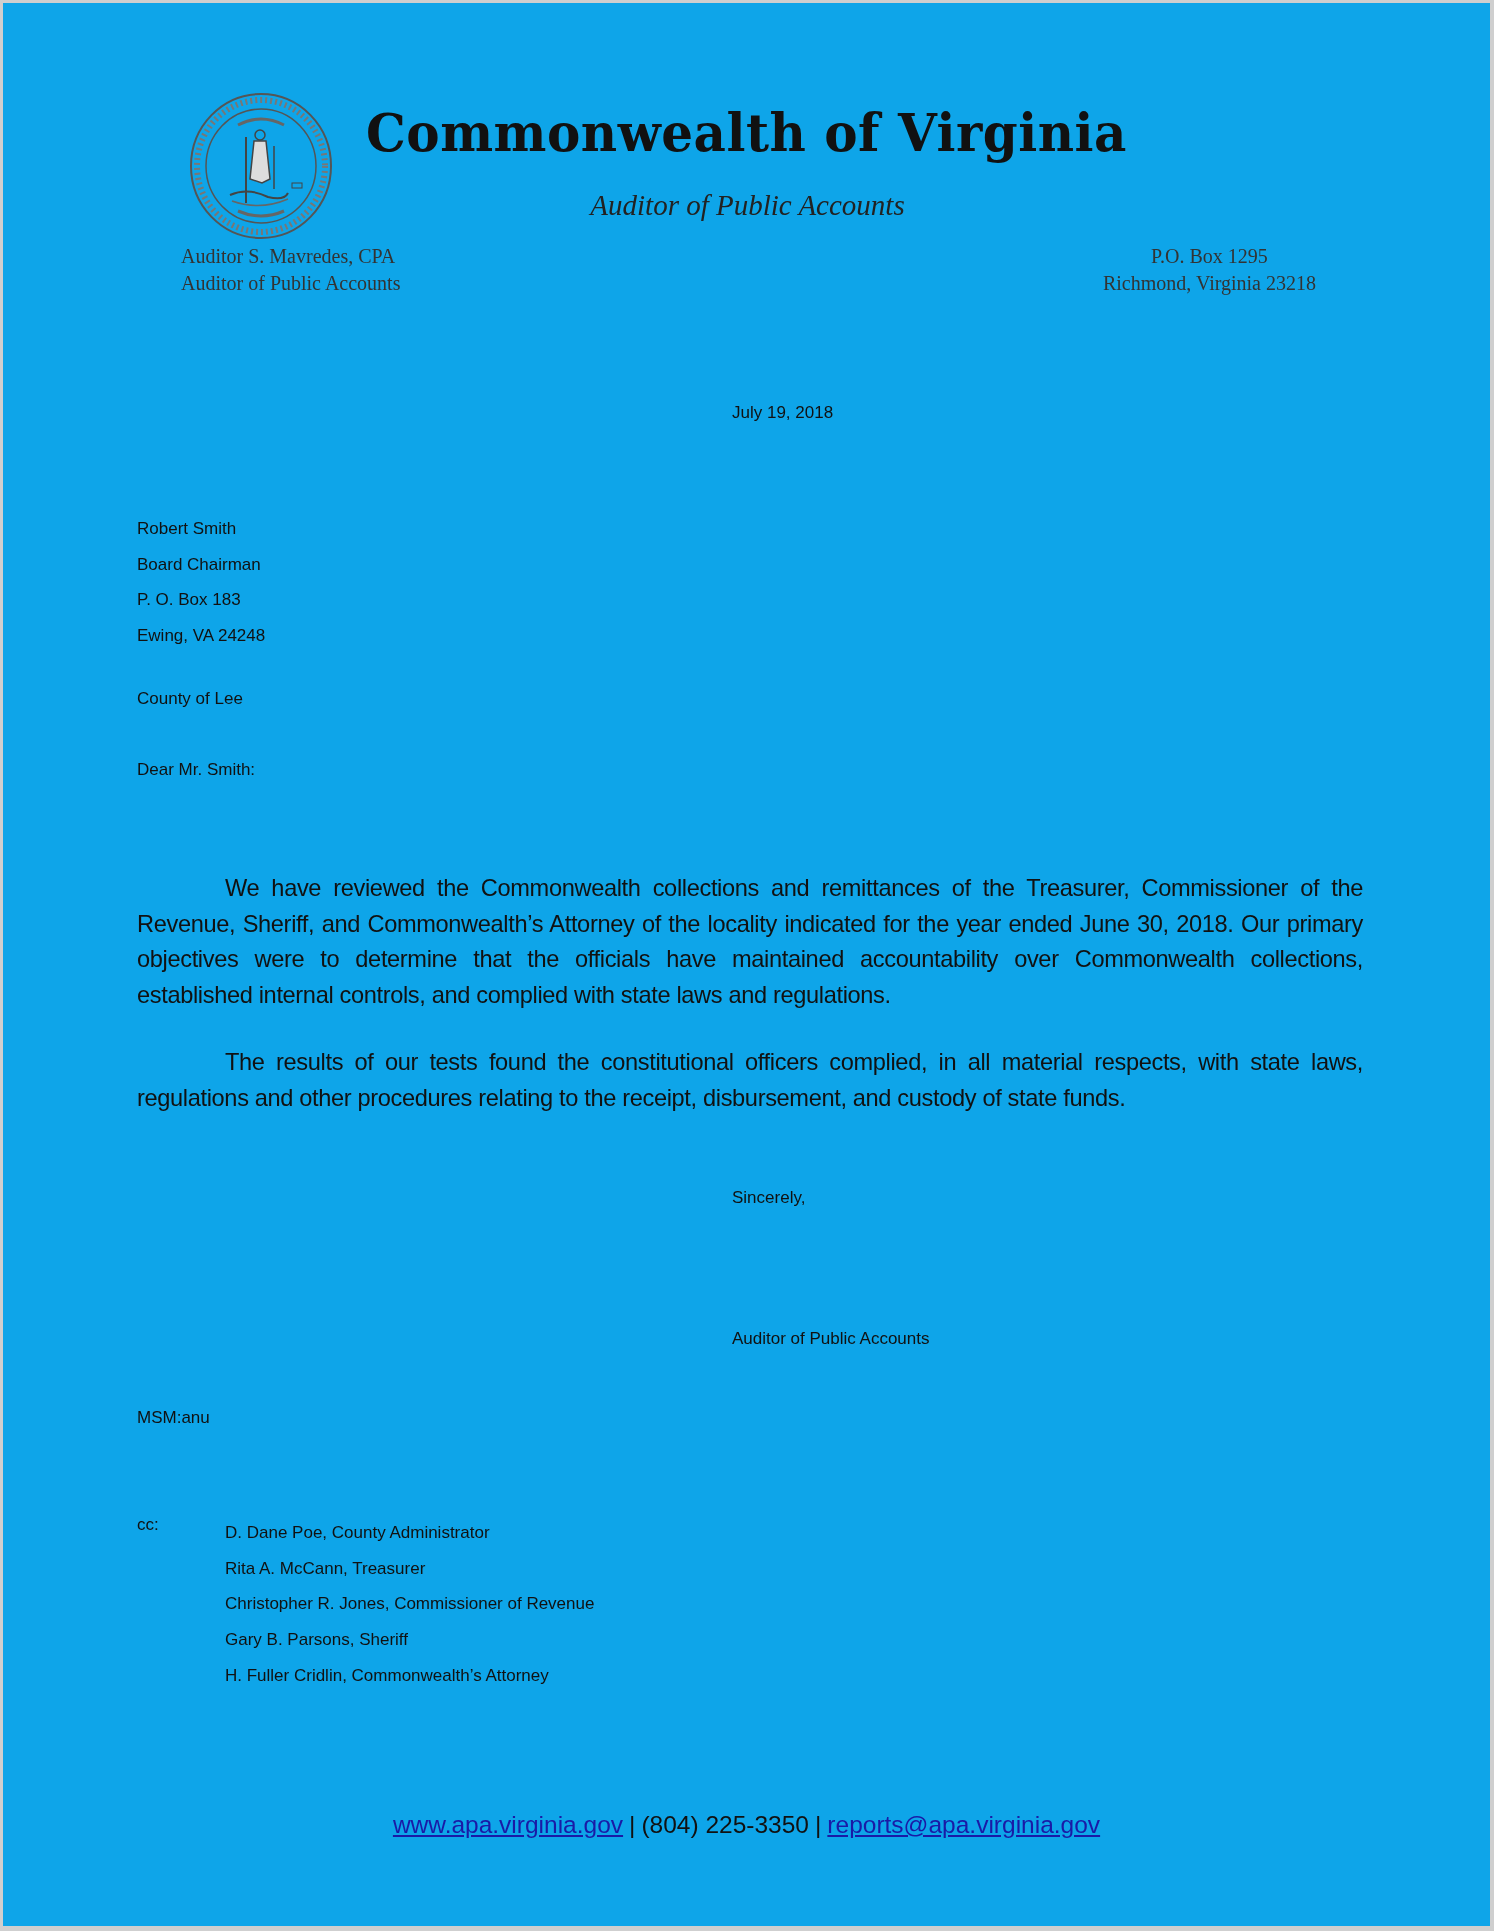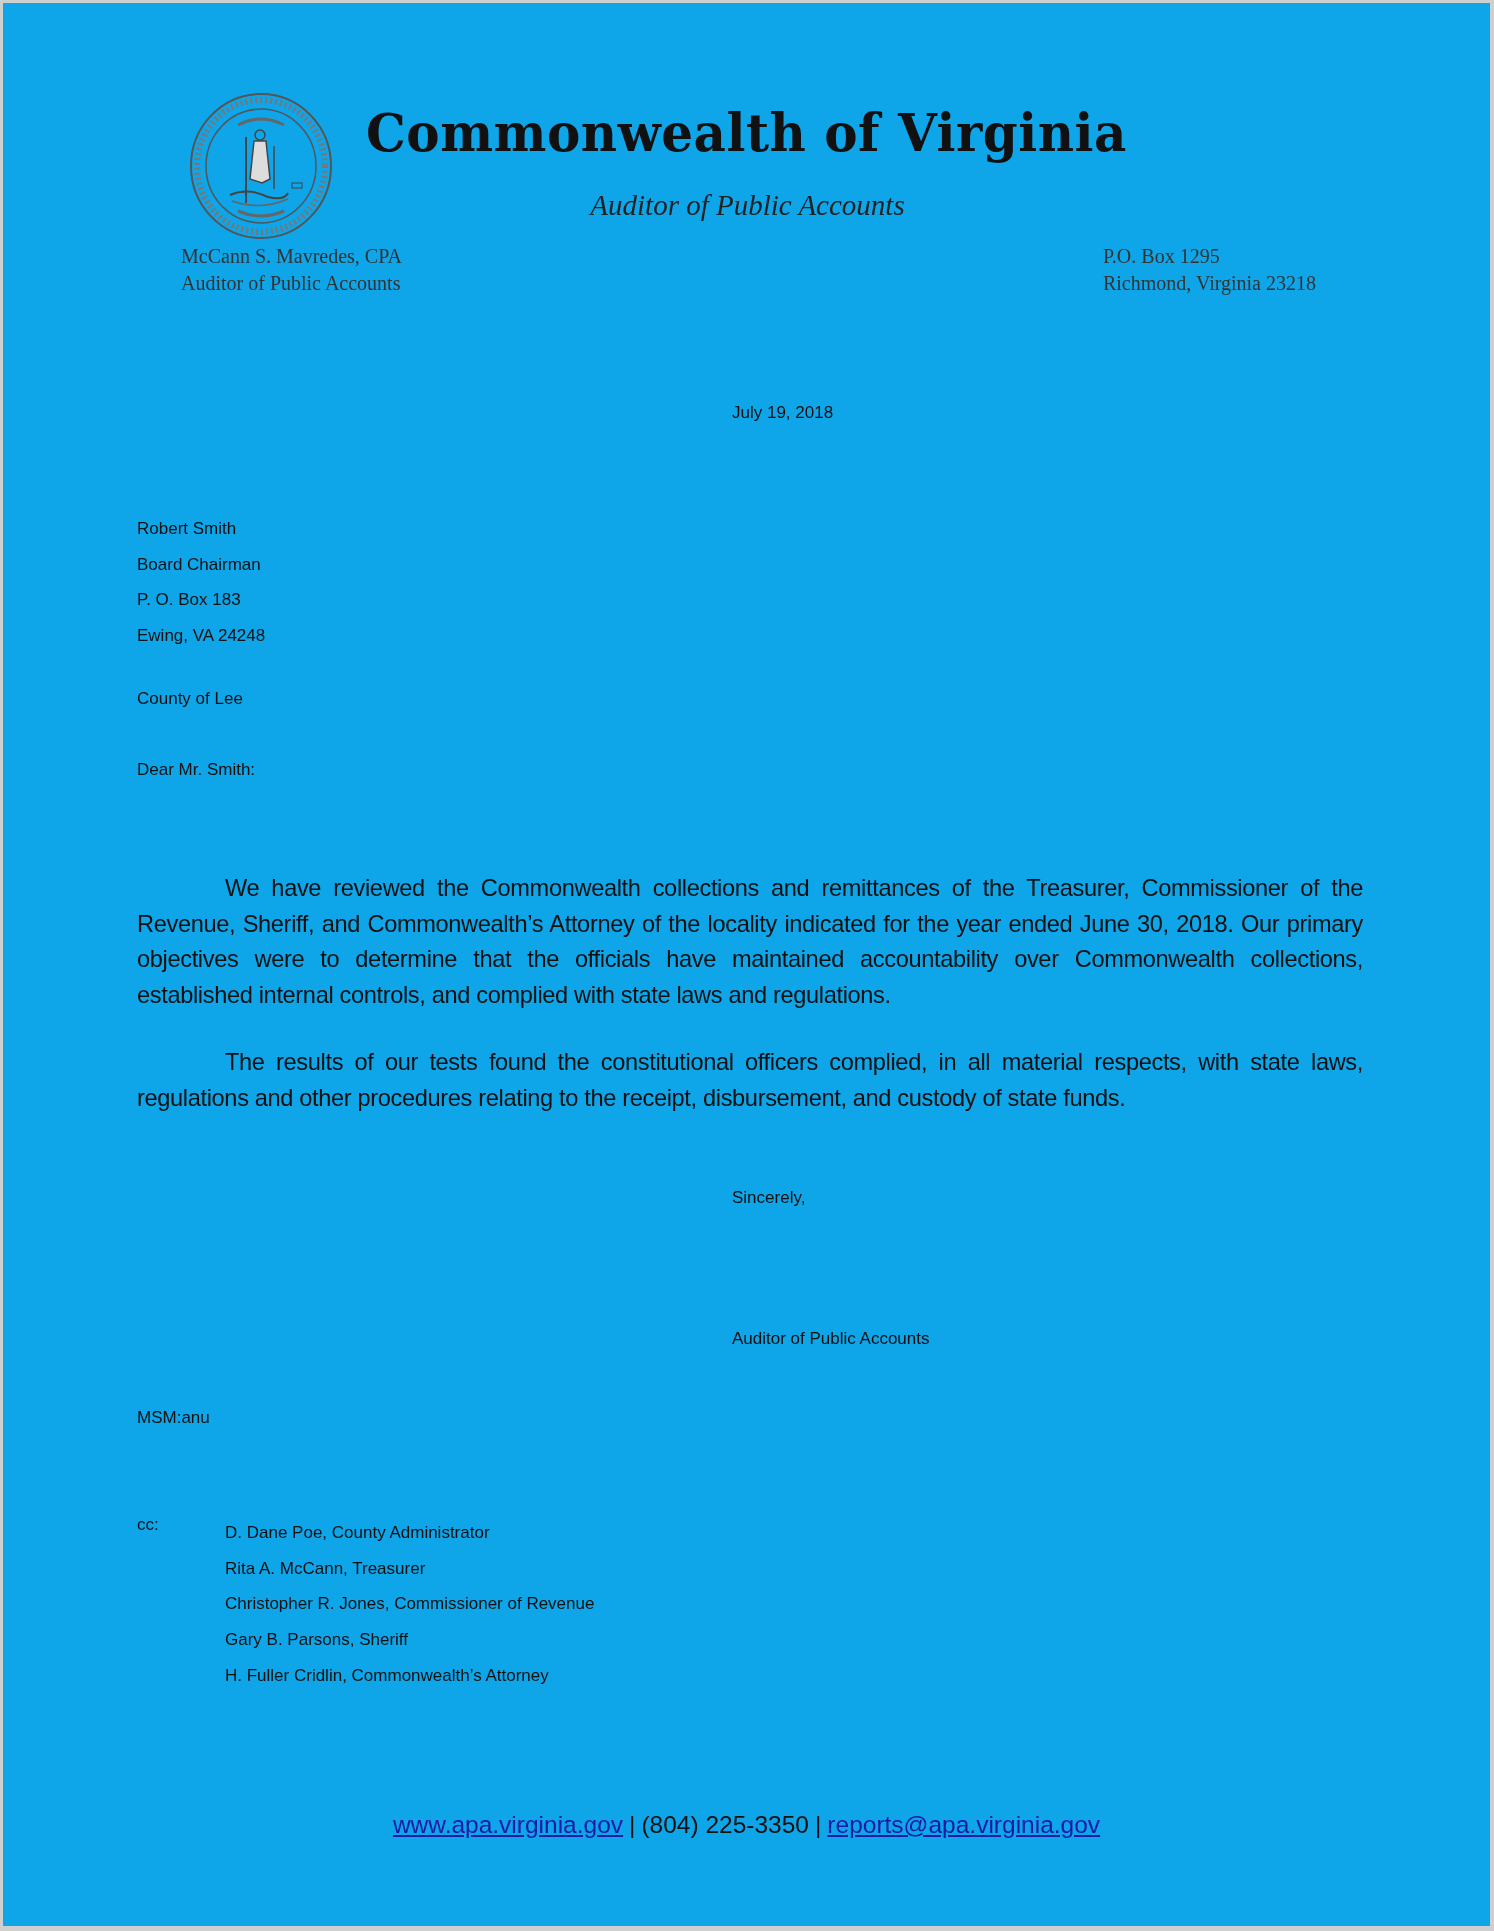--- a/index.html
+++ b/index.html
@@ -26,21 +26,21 @@
     font-weight: bold; font-size: 50px; letter-spacing: 0.5px;
     transform: scaleY(1.05);
     color: #111;
   }
   .subtitle {
     position: absolute; left: 0; right: 0; top: 186px; text-align: center;
     font-family: "Liberation Serif", serif; font-style: italic; font-size: 29px; color: #222;
     padding-left: 2px;
   }
   .lh-left { position: absolute; left: 178px; top: 240px; font-family: "Liberation Serif", serif; font-size: 20px; line-height: 27px; color: #333; }
-  .lh-right { position: absolute; right: 174px; top: 240px; text-align: left; font-family: "Liberation Serif", serif; font-size: 20px; line-height: 27px; color: #333; }
+  .lh-right { position: absolute; right: 174px; top: 240px; text-align: center; font-family: "Liberation Serif", serif; font-size: 20px; line-height: 27px; color: #333; }
   .letter {
     font-family: Liberation Sans, sans-serif; font-size: 17px; color: #111;
   }
   .date { left: 729px; top: 400px; }
   .addr { position: absolute; left: 134px; top: 508px; line-height: 35.7px; }
   .county { left: 134px; top: 686px; }
   .salutation { left: 134px; top: 757px; }
   .para {
     position: absolute; left: 134px; width: 1226px;
     line-height: 35.7px; text-align: justify; text-indent: 88px;
@@ -77,21 +77,21 @@
     <path d="M42 104 Q60 96 80 106 Q96 110 100 102" fill="none" stroke="#444" stroke-width="2"></path>
     <path d="M44 110 Q72 120 100 108" fill="none" stroke="#666" stroke-width="1.5"></path>
     <rect x="104" y="92" width="10" height="5" fill="none" stroke="#444" stroke-width="1"></rect>
     <path d="M50 120 Q73 130 96 120" fill="none" stroke="#666" stroke-width="3"></path>
   </svg>
 
   <div class="title">Commonwealth of Virginia</div>
   <div class="subtitle">Auditor of Public Accounts</div>
 
   <div class="lh-left">
-    <div>McCann S. Mavredes, CPA</div>
+    <div>Auditor S. Mavredes, CPA</div>
     <div>Auditor of Public Accounts</div>
   </div>
   <div class="lh-right">
     <div>P.O. Box 1295</div>
     <div>Richmond, Virginia 23218</div>
   </div>
 
   <div class="abs letter date">July 19, 2018</div>
 
   <div class="addr letter">

